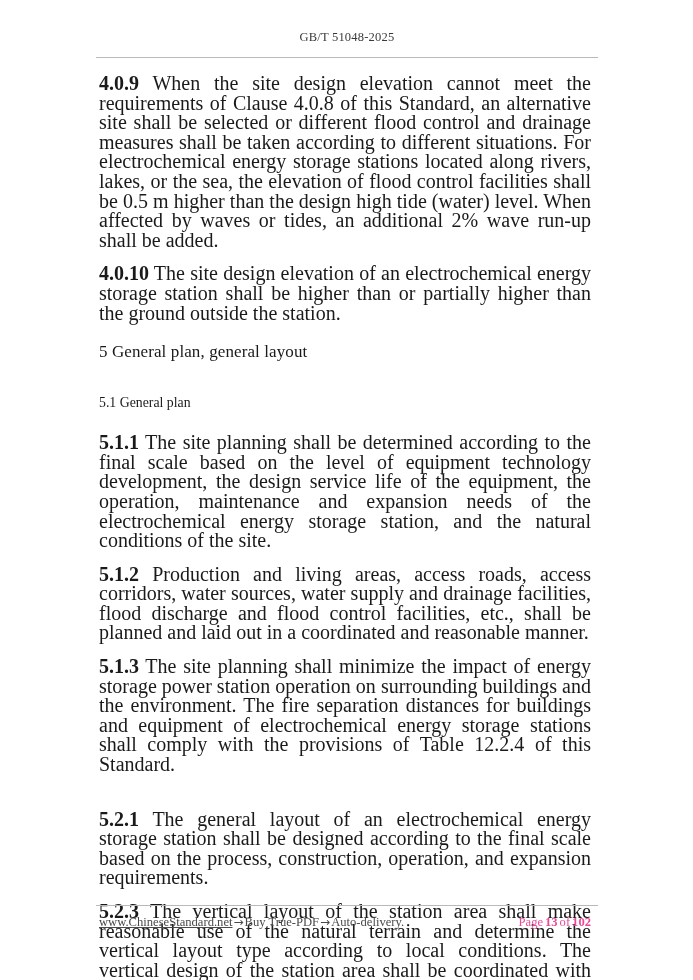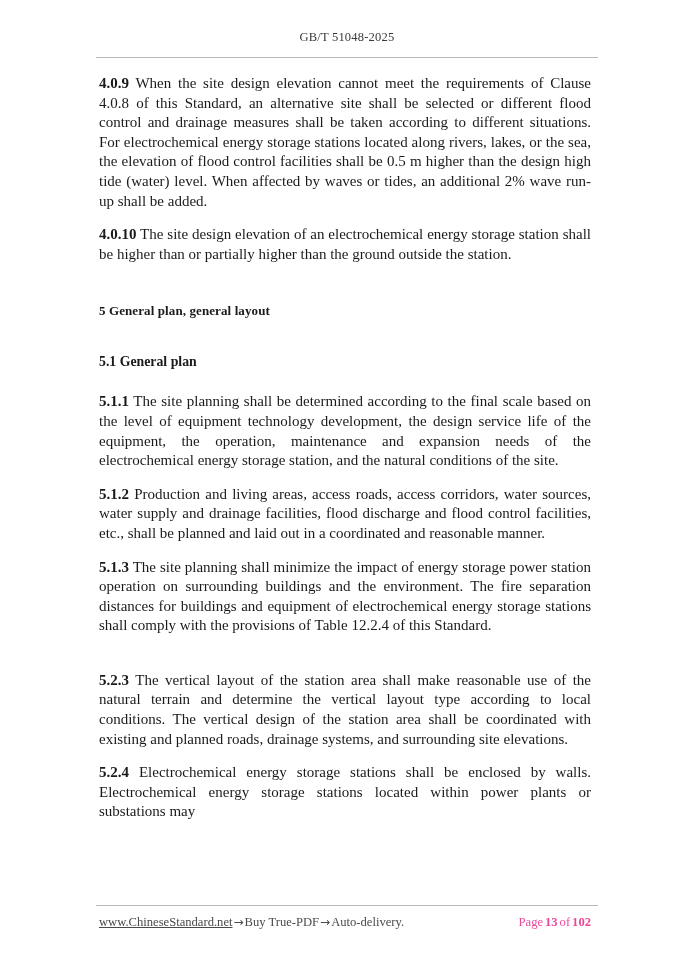--- a/index.html
+++ b/index.html
@@ -44,44 +44,44 @@
   }
   
   .content {
     position: absolute;
     left: 99px;
     top: 74px;
     width: 492px;
   }
   p.para {
     margin: 0 0 14px 0;
-    font-size: 15px;
+    font-size: 20px;
     line-height: 19.6px;
     text-align: justify;
     text-justify: inter-word;
     -webkit-hyphens: none;
     hyphens: none;
   }
   p.para.last {
     margin-bottom: 0;
   }
   .num {
     font-weight: bold;
   }
   h1.sec-title {
-    margin: 36px 0 0 0;
-    font-size: 13px;
-    font-weight: bold;
+    margin: 18px 0 0 0;
+    font-size: 17px;
+    font-weight: normal;
     line-height: 22px;
     letter-spacing: 0.1px;
   }
   h2.subsec-title {
     margin: 30px 0 0 0;
     font-size: 13.8px;
-    font-weight: bold;
+    font-weight: normal;
     line-height: 19px;
   }
   .gap-after-subheading {
     height: 21px;
   }
   
   .footer-rule {
     position: absolute;
     left: 96px;
     top: 905px;
@@ -144,20 +144,21 @@
     <div class="gap-after-subheading"></div>
 
     <p class="para"><span class="num">5.1.1</span><span> The site planning shall be determined according to the final scale based on the level of equipment technology development, the design service life of the equipment, the operation, maintenance and expansion needs of the electrochemical energy storage station, and the natural conditions of the site.</span></p>
 
     <p class="para"><span class="num">5.1.2</span><span> Production and living areas, access roads, access corridors, water sources, water supply and drainage facilities, flood discharge and flood control facilities, etc., shall be planned and laid out in a coordinated and reasonable manner.</span></p>
 
     <p class="para"><span class="num">5.1.3</span><span> The site planning shall minimize the impact of energy storage power station operation on surrounding buildings and the environment. The fire separation distances for buildings and equipment of electrochemical energy storage stations shall comply with the provisions of Table 12.2.4 of this Standard.</span></p>
 
     <div class="gap-after-subheading"></div>
 
+    <p class="para"><span class="num">5.2.1</span><span> The general layout of an electrochemical energy storage station shall be designed according to the final scale based on the process, construction, operation, and expansion requirements.</span></p>
 
 
     <p class="para"><span class="num">5.2.3</span><span> The vertical layout of the station area shall make reasonable use of the natural terrain and determine the vertical layout type according to local conditions. The vertical design of the station area shall be coordinated with existing and planned roads, drainage systems, and surrounding site elevations.</span></p>
 
     <p class="para last"><span class="num">5.2.4</span><span> Electrochemical energy storage stations shall be enclosed by walls. Electrochemical energy storage stations located within power plants or substations may</span></p>
 
   </div>
 
   <div class="footer-rule"></div>
 

